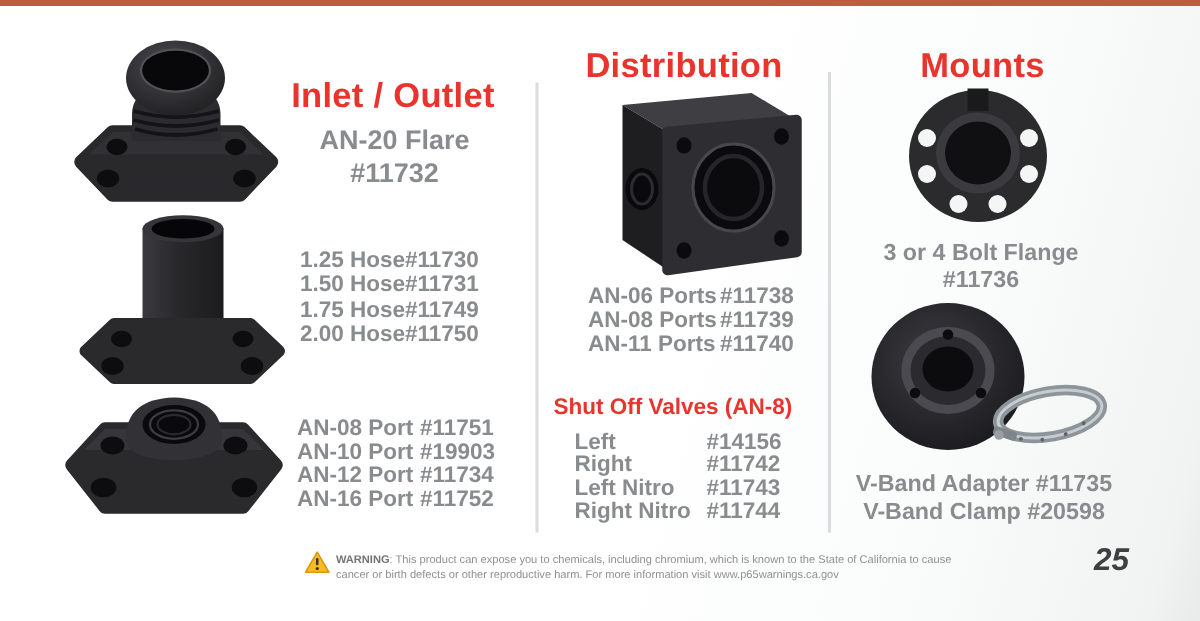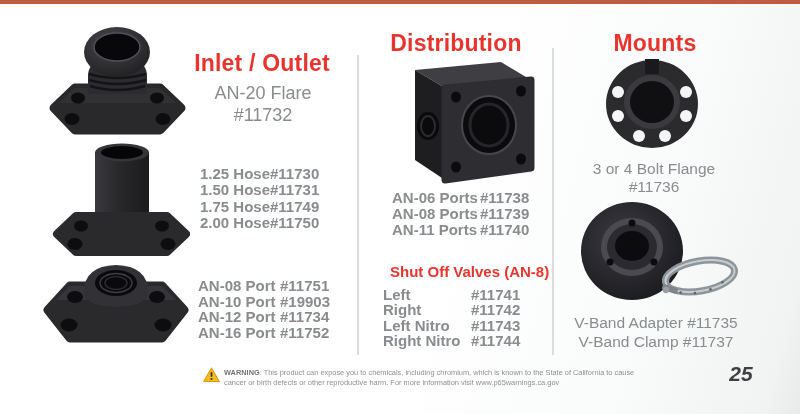--- a/index.html
+++ b/index.html
@@ -4,21 +4,21 @@
 <style>
   html,body{margin:0;padding:0;background:#e9e9e9;}
   .page{
     position:relative;width:800px;height:414px;overflow:hidden;
     font-family:"Liberation Sans",sans-serif;
     background:linear-gradient(105deg,#ffffff 55%,#fafbfb 78%,#f1f2f2 96%,#e9ebeb 100%);
   }
   .top-bar{position:absolute;left:0;top:0;width:800px;height:4px;background:#bd5b43;}
   .divider{position:absolute;width:2px;background:#dbdcdd;}
   .col-title{position:absolute;color:#e9342e;font-weight:700;font-size:23px;text-align:center;letter-spacing:.2px;white-space:nowrap;}
-  .caption{position:absolute;color:#898c8f;font-weight:400;text-align:center;}
+  .caption{position:absolute;color:#898c8f;font-weight:700;text-align:center;}
   .plist{position:absolute;color:#898c8f;font-weight:700;font-size:15px;white-space:nowrap;}
   .prow{display:flex;}
   .plabel{display:inline-block;}
   .red-sub{position:absolute;color:#e9342e;font-weight:700;font-size:15px;white-space:nowrap;}
   .img{position:absolute;}
   .img svg{display:block;width:100%;height:100%;}
   .footer-warning{position:absolute;left:224px;top:368px;width:414px;
     font-size:7.4px;line-height:9.7px;color:#8f8f8f;font-weight:400;}
   .footer-warning b{color:#737373;}
   .warn-icon{position:absolute;left:203px;top:367px;width:17px;height:16px;}
@@ -166,26 +166,26 @@
     <div class="prow">
         <span class="plabel" style="width:88px;">AN-08 Ports</span>
         <span>#11739</span>
       </div>
     <div class="prow">
         <span class="plabel" style="width:88px;">AN-11 Ports</span>
         <span>#11740</span>
       </div>
   </div>
 
-  <div class="red-sub" style="left:390px;top:263px;text-align:center;">Shut Off Valves (AN-8)</div>
+  <div class="red-sub" style="left:369px;top:263px;text-align:center;">Shut Off Valves (AN-8)</div>
 
   <div class="plist" style="left:383px;top:287px;line-height:15.3px;">
     <div class="prow">
         <span class="plabel" style="width:88px;">Left</span>
-        <span>#11741</span>
+        <span>#14156</span>
       </div>
     <div class="prow">
         <span class="plabel" style="width:88px;">Right</span>
         <span>#11742</span>
       </div>
     <div class="prow">
         <span class="plabel" style="width:88px;">Left Nitro</span>
         <span>#11743</span>
       </div>
     <div class="prow">
@@ -247,21 +247,21 @@
         <circle cx="50" cy="45" r="1.3" fill="#5d6468"></circle>
         <circle cx="63" cy="40" r="1.3" fill="#5d6468"></circle>
       </g>
       <rect x="4" y="40" width="16" height="6" rx="2" fill="#7e868b" transform="rotate(18 12 43)"></rect>
       <circle cx="8" cy="44" r="3.2" fill="#99a0a5"></circle>
     </svg>
   </div>
 
   <div class="caption" style="left:562px;top:314px;width:188px;font-size:15.5px;line-height:18.5px;">
     <div>V-Band Adapter #11735</div>
-    <div>V-Band Clamp #11737</div>
+    <div>V-Band Clamp #20598</div>
   </div>
 
   <div class="warn-icon">
     <svg viewBox="0 0 24 22">
       <path d="M12,1.5 L23,20.5 L1,20.5 Z" fill="#f6bd1e" stroke="#d99a12" stroke-width="1.5" stroke-linejoin="round"></path>
       <rect x="10.8" y="7" width="2.4" height="7" rx="1.2" fill="#3c3326"></rect>
       <circle cx="12" cy="17" r="1.5" fill="#3c3326"></circle>
     </svg>
   </div>
 

